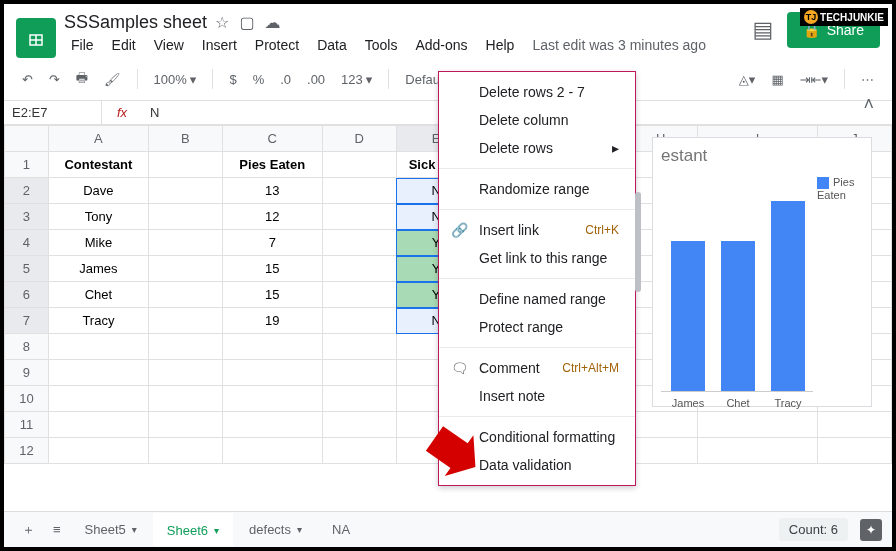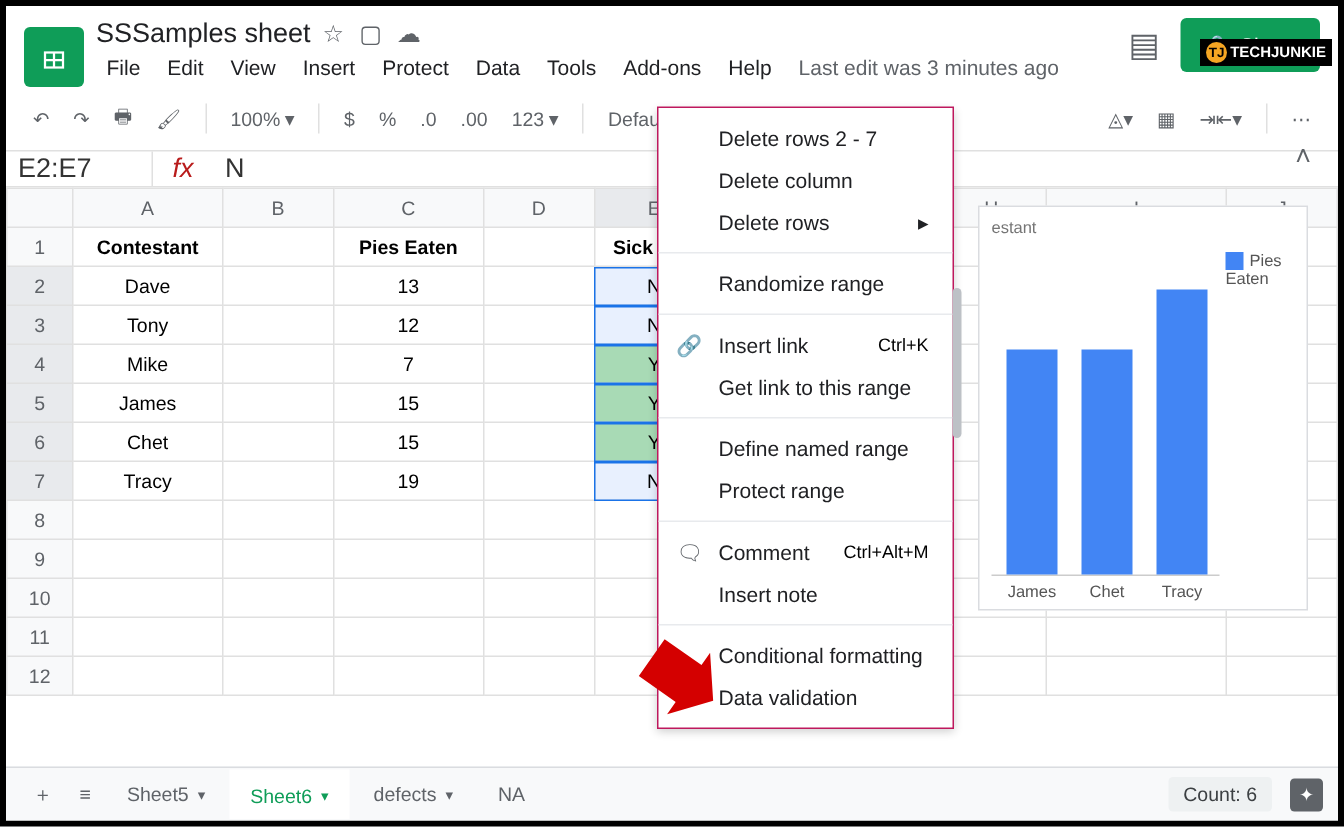--- a/index.html
+++ b/index.html
@@ -1,18 +1,18 @@
 <!DOCTYPE html>
 <html><head>
 <meta charset="utf-8">
 <style>
   * { box-sizing: border-box; margin: 0; padding: 0; }
   body { font-family: Arial, sans-serif; background: #000; width: 896px; height: 551px; overflow: hidden; position: relative; }
   .frame { position: absolute; top: 4px; left: 4px; right: 4px; bottom: 4px; background: #fff; }
-  .watermark { position: absolute; top: 22px; right: 4px; z-index: 100; height: 18px; display:flex; align-items:center; gap:2px; background:#000; color:#fff; font-size:10px; padding:0 4px; font-weight:bold;}
+  .watermark { position: absolute; top: 4px; right: 4px; z-index: 100; height: 18px; display:flex; align-items:center; gap:2px; background:#000; color:#fff; font-size:10px; padding:0 4px; font-weight:bold;}
   .watermark .wm-icon { background:#f5a623; color:#000; border-radius:50%; width:14px; height:14px; display:flex; align-items:center; justify-content:center; font-size:9px;}
   
   .header { display:flex; align-items:flex-start; padding: 8px 12px 0 12px; }
   .logo { width:40px; height:40px; background:#0f9d58; border-radius:4px; display:flex; align-items:center; justify-content:center; margin-right:8px; margin-top:6px;}
   .logo svg { fill:#fff;}
   .title-area { flex:1; }
   .title-row { display:flex; align-items:center; gap:8px;}
   .doc-title { font-size:18px; color:#202124;}
   .title-icons { display:flex; gap:10px; color:#5f6368; font-size:16px;}
   .menu-bar { display:flex; gap:4px; margin-top:2px; font-size:14px; color:#202124;}
@@ -20,51 +20,51 @@
   .last-edit { color:#5f6368; font-size:14px; padding:2px 7px; cursor:pointer;}
   .header-right { display:flex; align-items:center; gap:14px;}
   .comment-btn, .share-btn { height:36px; display:flex; align-items:center; justify-content:center;}
   .comment-btn { color:#5f6368; font-size:22px; cursor:pointer;}
   .share-btn { background:#0f9d58; color:#fff; border-radius:4px; padding:0 16px; font-size:14px; font-weight:500; gap:6px; cursor:pointer;}
   
   .toolbar { display:flex; align-items:center; padding:6px 12px; border-bottom:1px solid #e0e0e0; gap:4px; color:#5f6368; font-size:13px;}
   .tb-sep { width:1px; height:20px; background:#e0e0e0; margin:0 6px;}
   .tb-btn { padding:4px 6px; cursor:pointer; display:flex; align-items:center; gap:3px;}
   
-  .formula-bar { display:flex; align-items:center; border-bottom:1px solid #e0e0e0; height:24px; font-size:18px;}
+  .formula-bar { display:flex; align-items:center; border-bottom:1px solid #e0e0e0; height:24px; font-size:13px;}
   .name-box { width:98px; padding:0 8px; color:#333; border-right:1px solid #e0e0e0; height:100%; display:flex; align-items:center;}
   .fx { width:40px; text-align:center; color:#b91c1c; font-style:italic; height:100%; display:flex; align-items:center; justify-content:center;}
   .formula-input { flex:1; padding:0 8px; color:#333;}
   
   .grid-area { position:relative; height:360px; overflow:hidden;}
   table.sheet { border-collapse:collapse; font-size:13px; color:#000; table-layout:fixed;}
   .sheet th, .sheet td { border:1px solid #e0e0e0; height:26px; text-align:center; white-space:nowrap;}
   .sheet th { background:#f8f9fa; color:#5f6368; font-weight:normal;}
   .sheet th.corner { width:44px; background:#f8f9fa;}
   .sheet th.col { width:74px;}
   .sheet th.row { width:44px;}
   .sel-range { background:#e8f0fe;}
   .sel-range-y { background:#a8dab5;}
   .sel-border { outline:1px solid #1a73e8; outline-offset:-1px;}
   .row-sel th.row { background:#e8eaed;}
   .col-sel { background:#e8eaed !important;}
   
   .chart-box { position:absolute; right:20px; top:12px; width:220px; height:270px; background:#fff; border:1px solid #dadce0; padding:8px;}
-  .chart-title { font-size:11px; color:#757575; margin-bottom:6px;}
+  .chart-title { font-size:17px; color:#757575; margin-bottom:6px;}
   .chart-body { display:flex; height:220px;}
   .chart-plot { flex:1; position:relative; border-bottom:1px solid #ccc;}
   .bar { position:absolute; bottom:0; width:34px; background:#4285f4;}
   .bar-label { position:absolute; bottom:-18px; width:60px; text-align:center; font-size:11px; color:#555; transform:translateX(-13px);}
   .chart-legend { width:50px; font-size:11px; color:#555; padding:4px;}
   .leg-sw { display:inline-block; width:12px; height:12px; background:#4285f4; margin-right:4px; vertical-align:middle;}
   
   .ctx-menu { position:absolute; left:434px; top:67px; width:198px; background:#fff; border:1px solid #be185d; box-shadow:0 2px 6px rgba(0,0,0,.2); font-size:14px; color:#202124; z-index:50; padding:6px 0;}
   .ctx-item { padding:6px 16px 6px 40px; cursor:pointer; position:relative; display:flex; justify-content:space-between; align-items:center;}
   .ctx-sep { height:1px; background:#e8eaed; margin:6px 0;}
-  .ctx-sc { color:#000000; font-size:12px;text-align:right;}
+  .ctx-sc { color:#a16207; font-size:12px;text-align:right;}
   .ctx-icon { position:absolute; left:12px; color:#5f6368; font-size:14px;}
   .ctx-scroll { position:absolute; right:-6px; top:120px; width:6px; height:100px; background:#bdc1c6; border-radius:3px;}
   
   .arrow { position:absolute; left:414px; top:420px; z-index:60;}
   
   .sheet-tabs { position:absolute; bottom:0; left:0; right:0; height:36px; background:#f8f9fa; border-top:1px solid #dadce0; display:flex; align-items:center; padding:0 10px; font-size:13px; color:#5f6368; gap:2px;}
   .st-btn { padding:6px 8px; cursor:pointer;}
   .tab { padding:8px 14px; cursor:pointer; display:flex; align-items:center; gap:6px;}
   .tab.active { background:#fff; color:#0f9d58; font-weight:500; border-top:2px solid transparent;}
   .tab .caret { font-size:10px;}

